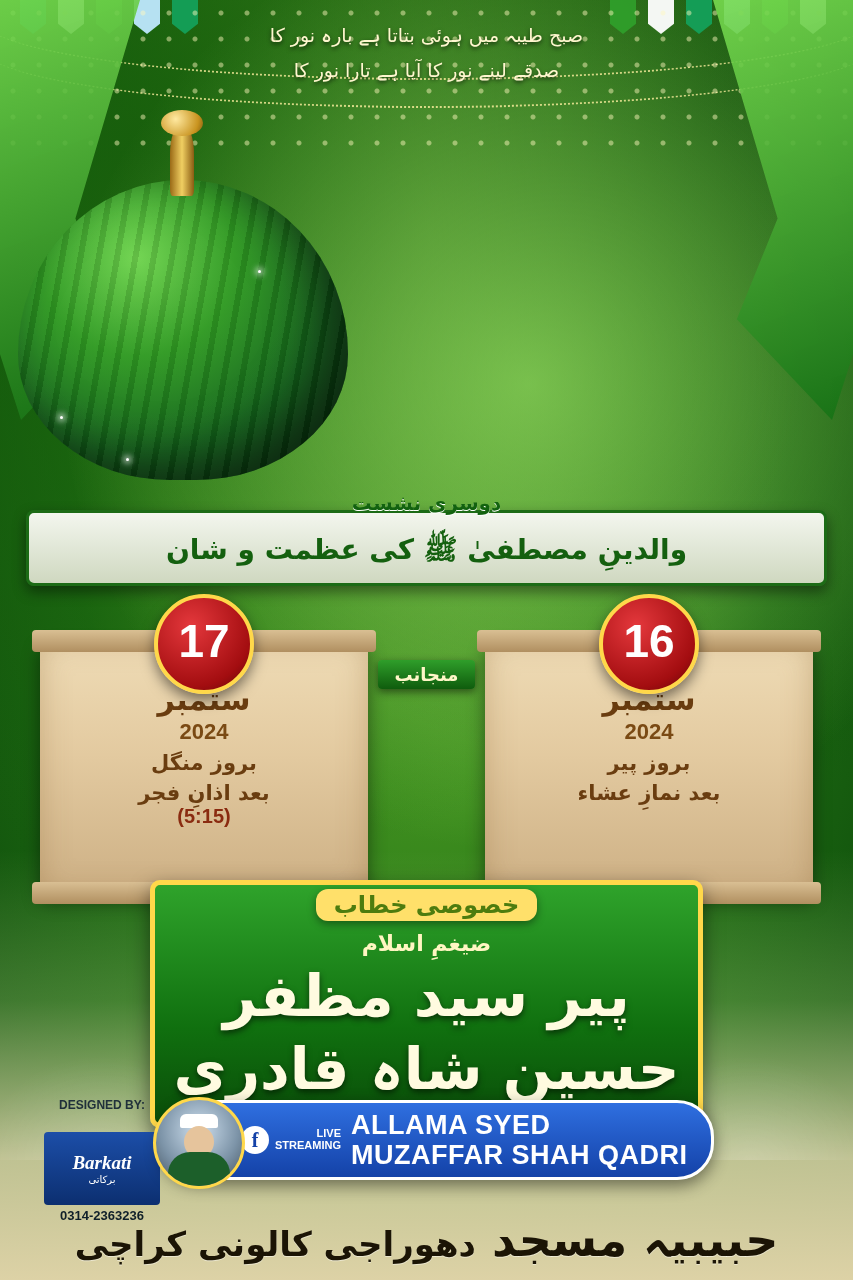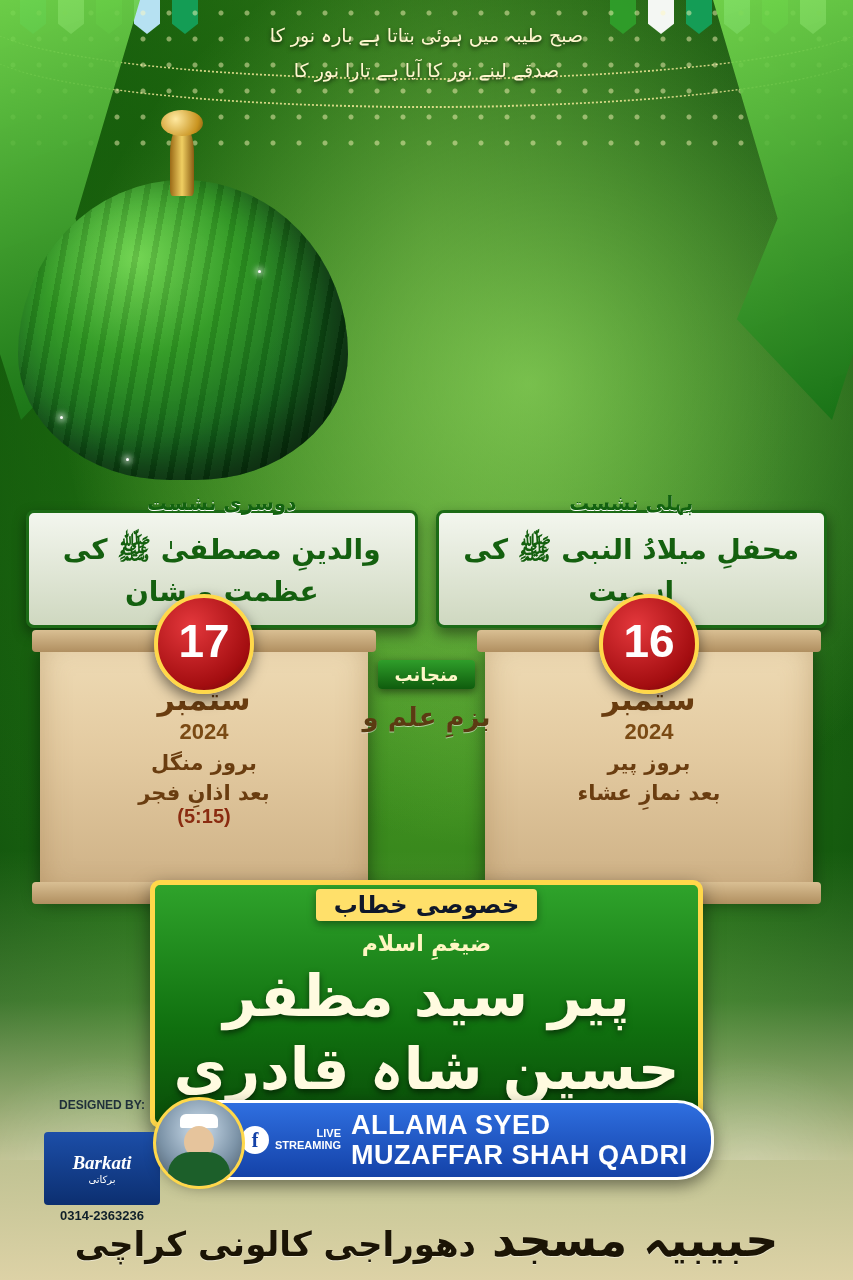--- a/index.html
+++ b/index.html
@@ -319,25 +319,25 @@
     border: 5px solid #ffd84a;
     border-radius: 10px;
     box-shadow: 0 8px 20px rgba(0,0,0,.5);
     text-align: center;
     padding: 14px 10px 18px;
     z-index: 6;
   }
   .speaker-panel .khitab {
     font-size: 24px;
     font-weight: bold;
-    color: #0f172a;
+    color: #4d7c0f;
     background: #ffe06a;
     display: inline-block;
     padding: 2px 18px;
-    border-radius: 4px;
+    border-radius: 12px;
     margin-top: -30px;
     box-shadow: 0 3px 8px rgba(0,0,0,.4);
     text-align: right;
   }
   .speaker-panel .title-line {
     margin-top: 10px;
     font-size: 22px;
     font-weight: bold;
     color: #fff6c2;
   }
@@ -527,24 +527,20 @@
   </div>
 
   <div class="top-couplet urdu">
     <div>صبح طیبہ میں ہوئی بتاتا ہے بارہ نور کا</div>
     <div>صدقے لینے نور کا آیا ہے تارا نور کا</div>
   </div>
 
 
   <div class="sessions">
     <div class="session">
-      <div class="tag urdu">پہلی نشست</div>
-      <div class="headline urdu">محفلِ میلادُ النبی ﷺ کی اہمیت</div>
-    </div>
-    <div class="session">
       <div class="tag urdu">دوسری نشست</div>
       <div class="headline urdu">والدینِ مصطفیٰ ﷺ کی عظمت و شان</div>
     </div>
   </div>
 
   <div class="scrolls">
     <div class="scroll">
       <div class="daybadge">16</div>
       <div class="month urdu">ستمبر</div>
       <div class="year">2024</div>
@@ -558,21 +554,20 @@
       <div class="year">2024</div>
       <div class="detail urdu">بروز منگل</div>
       <div class="detail urdu">بعد اذانِ فجر</div>
       <div class="time">(5:15)</div>
     </div>
   </div>
 
   <div class="center-badge">
     <div class="ribbon urdu">منجانب</div>
     <div class="lines urdu">
-      <div>بزمِ علم و</div>
     </div>
   </div>
 
   <div class="speaker-panel">
     <div class="khitab urdu">خصوصی خطاب</div>
     <div class="title-line urdu">ضیغمِ اسلام</div>
     <div class="name urdu">پیر سید مظفر حسین شاہ قادری</div>
   </div>
 
   <div class="designer">

